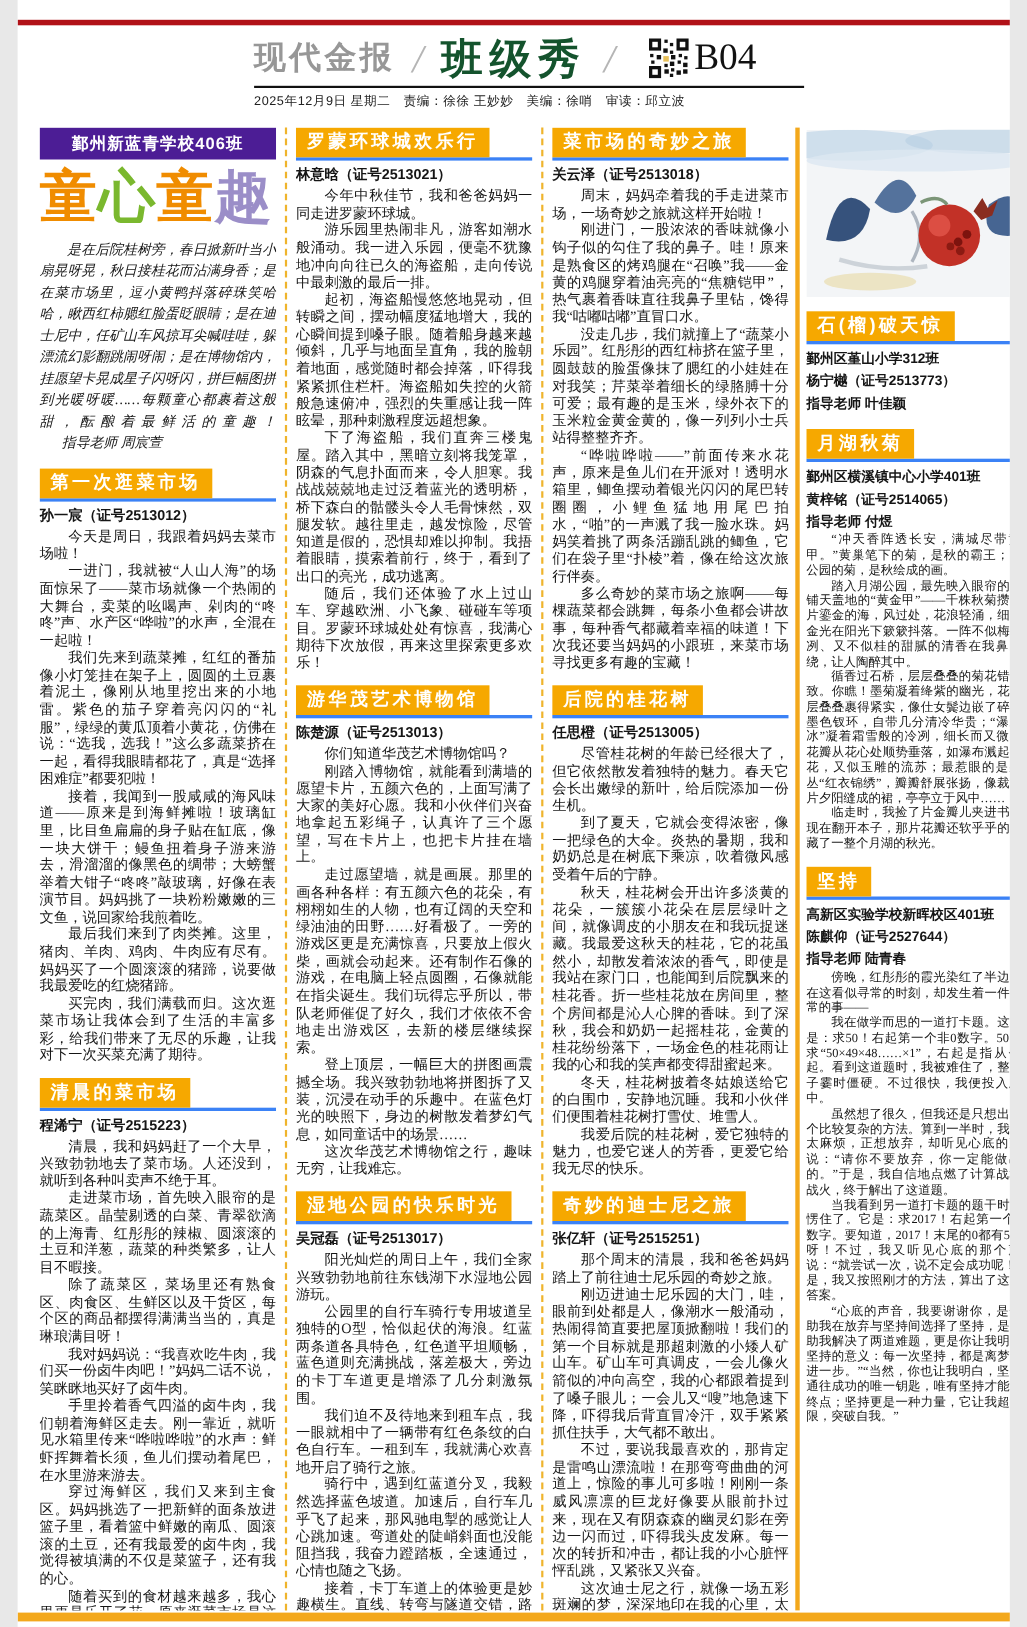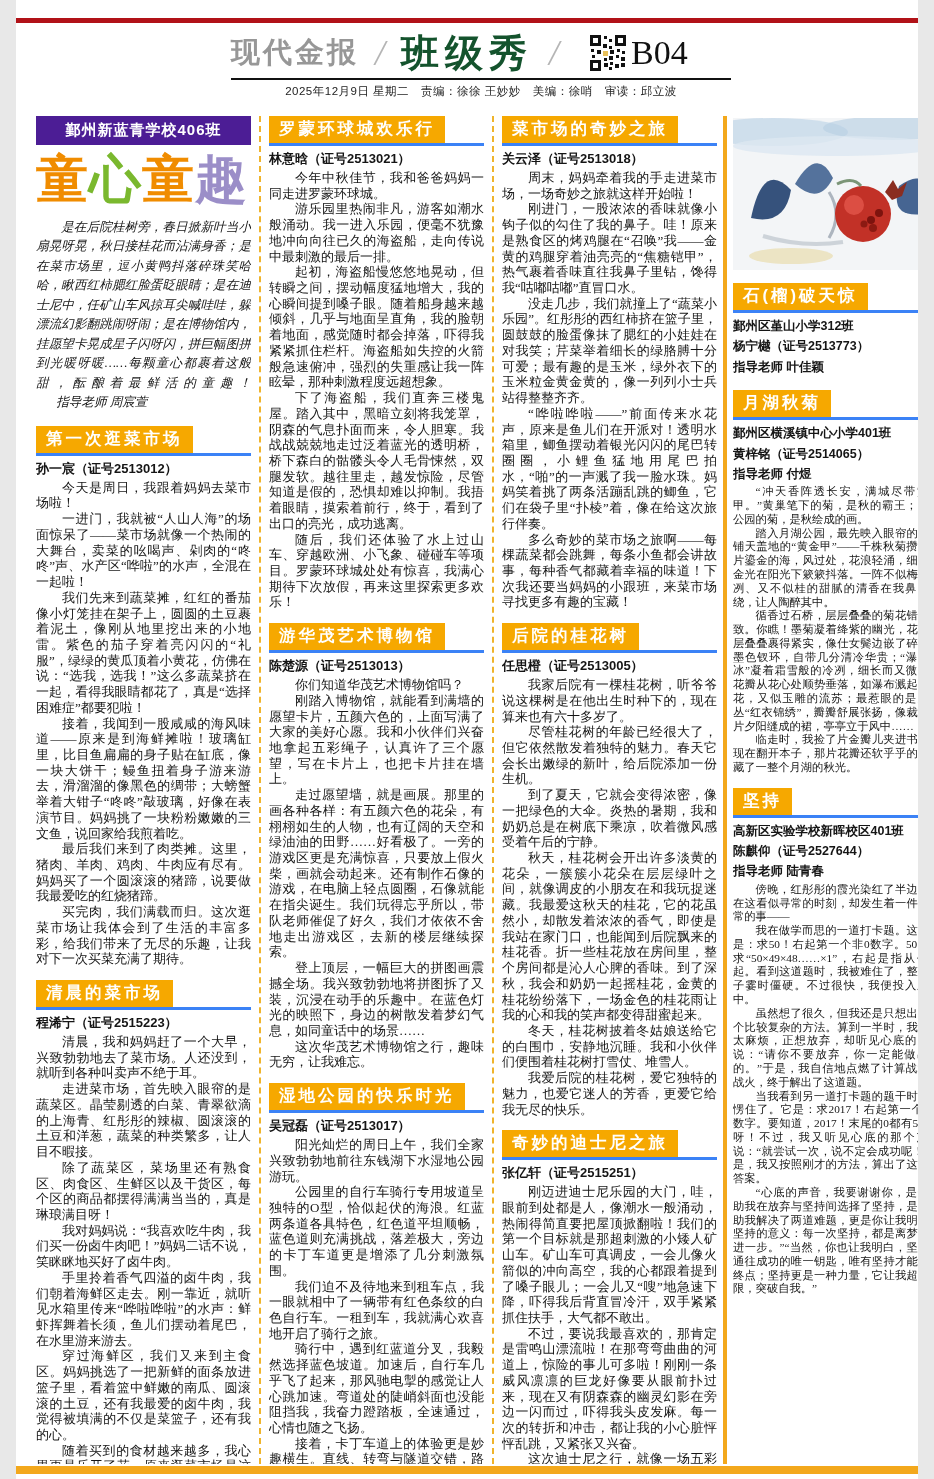--- a/index.html
+++ b/index.html
@@ -6,21 +6,21 @@
   .page{position:relative;width:902px;height:1479px;margin:0 auto;background:#fff;overflow:hidden;
         font-family:"Liberation Serif","DejaVu Serif",serif;color:#151515;}
   .topbar{position:absolute;top:18px;left:0;width:934px;height:5px;background:#b11218;}
   .masthead{position:absolute;top:28px;left:215px;width:500px;height:50px;
             display:flex;align-items:center;border-bottom:2px solid #111;}
   .paper-name{font-size:29px;font-weight:bold;color:#979797;letter-spacing:3px;white-space:nowrap;}
   .slash{font-size:36px;color:#b5b5b5;font-style:italic;margin:0 16px;font-weight:200;}
   .section-name{font-size:38px;font-weight:bold;color:#14532d;letter-spacing:6px;white-space:nowrap;}
   .qr{width:38px;height:38px;margin-left:14px;flex:none;}
   .page-no{font-size:34px;color:#111;margin-left:4px;font-weight:normal;}
-  .dateline{position:absolute;top:84px;left:215px;width:500px;text-align:center;
+  .dateline{position:absolute;top:84px;left:215px;width:500px;
             font-family:"Liberation Sans",sans-serif;font-size:11.5px;color:#222;letter-spacing:.5px;}
   .content{position:absolute;top:116px;left:20px;display:flex;height:1348px;}
   .col{overflow:hidden;height:100%;}
   .w215{width:215px;}.w208{width:208px;}
   .vsep{width:0;border-left:2px dashed #efb42c;margin:0 8px;height:100%;}
   .vsep.solid{border-left:4px solid #f3a81c;margin:0 6px;}
   .badge{background:#4c1d95;color:#fff;text-align:center;font-family:"Liberation Sans",sans-serif;
          font-weight:bold;font-size:15px;padding:5px 0;margin-bottom:8px;letter-spacing:1px;}
   .bigtitle{font-size:52px;font-weight:bold;letter-spacing:1px;line-height:1.05;margin:2px 0 10px;white-space:nowrap;}
   .bigtitle .c0,.bigtitle .c2{color:#f08c00;}
@@ -144,29 +144,29 @@
       <div class="atitle" style="margin-top:0"><span class="bar">菜市场的奇妙之旅</span></div>
       <div class="author">关云泽（证号2513018）</div>
       <p class="body">周末，妈妈牵着我的手走进菜市场，一场奇妙之旅就这样开始啦！</p>
       <p class="body">刚进门，一股浓浓的香味就像小钩子似的勾住了我的鼻子。哇！原来是熟食区的烤鸡腿在“召唤”我——金黄的鸡腿穿着油亮亮的“焦糖铠甲”，热气裹着香味直往我鼻子里钻，馋得我“咕嘟咕嘟”直冒口水。</p>
       <p class="body">没走几步，我们就撞上了“蔬菜小乐园”。红彤彤的西红柿挤在篮子里，圆鼓鼓的脸蛋像抹了腮红的小娃娃在对我笑；芹菜举着细长的绿胳膊十分可爱；最有趣的是玉米，绿外衣下的玉米粒金黄金黄的，像一列列小士兵站得整整齐齐。</p>
       <p class="body">“哗啦哗啦——”前面传来水花声，原来是鱼儿们在开派对！透明水箱里，鲫鱼摆动着银光闪闪的尾巴转圈圈，小鲤鱼猛地用尾巴拍水，“啪”的一声溅了我一脸水珠。妈妈笑着挑了两条活蹦乱跳的鲫鱼，它们在袋子里“扑棱”着，像在给这次旅行伴奏。</p>
       <p class="body">多么奇妙的菜市场之旅啊——每棵蔬菜都会跳舞，每条小鱼都会讲故事，每种香气都藏着幸福的味道！下次我还要当妈妈的小跟班，来菜市场寻找更多有趣的宝藏！</p>
 
       <div class="atitle"><span class="bar">后院的桂花树</span></div>
       <div class="author">任思橙（证号2513005）</div>
-      <p class="body">我家后院有一棵桂花树，听爷爷说这棵树是在他出生时种下的，现在算来也有六十多岁了。</p>
       <p class="body">尽管桂花树的年龄已经很大了，但它依然散发着独特的魅力。春天它会长出嫩绿的新叶，给后院添加一份生机。</p>
       <p class="body">到了夏天，它就会变得浓密，像一把绿色的大伞。炎热的暑期，我和奶奶总是在树底下乘凉，吹着微风感受着午后的宁静。</p>
       <p class="body">秋天，桂花树会开出许多淡黄的花朵，一簇簇小花朵在层层绿叶之间，就像调皮的小朋友在和我玩捉迷藏。我最爱这秋天的桂花，它的花虽然小，却散发着浓浓的香气，即使是我站在家门口，也能闻到后院飘来的桂花香。折一些桂花放在房间里，整个房间都是沁人心脾的香味。到了深秋，我会和奶奶一起摇桂花，金黄的桂花纷纷落下，一场金色的桂花雨让我的心和我的笑声都变得甜蜜起来。</p>
       <p class="body">冬天，桂花树披着冬姑娘送给它的白围巾，安静地沉睡。我和小伙伴们便围着桂花树打雪仗、堆雪人。</p>
       <p class="body">我爱后院的桂花树，爱它独特的魅力，也爱它迷人的芳香，更爱它给我无尽的快乐。</p>
 
       <div class="atitle"><span class="bar">奇妙的迪士尼之旅</span></div>
       <div class="author">张亿轩（证号2515251）</div>
+      <p class="body">那个周末的清晨，我和爸爸妈妈踏上了前往迪士尼乐园的奇妙之旅。</p>
       <p class="body">刚迈进迪士尼乐园的大门，哇，眼前到处都是人，像潮水一般涌动，热闹得简直要把屋顶掀翻啦！我们的第一个目标就是那超刺激的小矮人矿山车。矿山车可真调皮，一会儿像火箭似的冲向高空，我的心都跟着提到了嗓子眼儿；一会儿又“嗖”地急速下降，吓得我后背直冒冷汗，双手紧紧抓住扶手，大气都不敢出。</p>
       <p class="body">不过，要说我最喜欢的，那肯定是雷鸣山漂流啦！在那弯弯曲曲的河道上，惊险的事儿可多啦！刚刚一条威风凛凛的巨龙好像要从眼前扑过来，现在又有阴森森的幽灵幻影在旁边一闪而过，吓得我头皮发麻。每一次的转折和冲击，都让我的小心脏怦怦乱跳，又紧张又兴奋。</p>
       <p class="body">这次迪士尼之行，就像一场五彩斑斓的梦，深深地印在我的心里，太让人难忘啦！</p>
     </div>
 
     <div class="vsep solid"></div>
 
     <div class="col w208 col4">
       <svg class="painting" viewBox="0 0 208 152">
         <rect width="208" height="152" fill="#f3f5f7"></rect>

